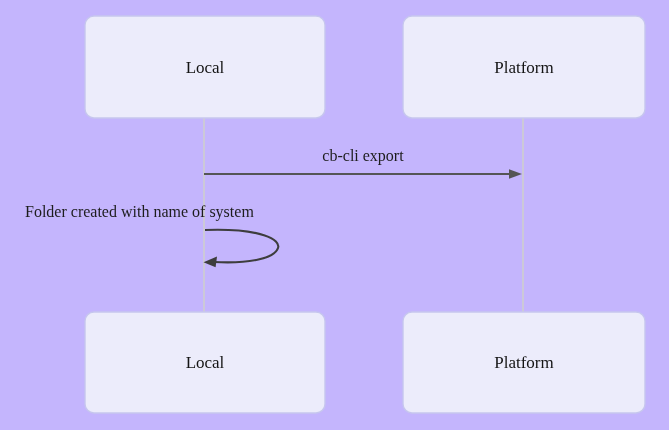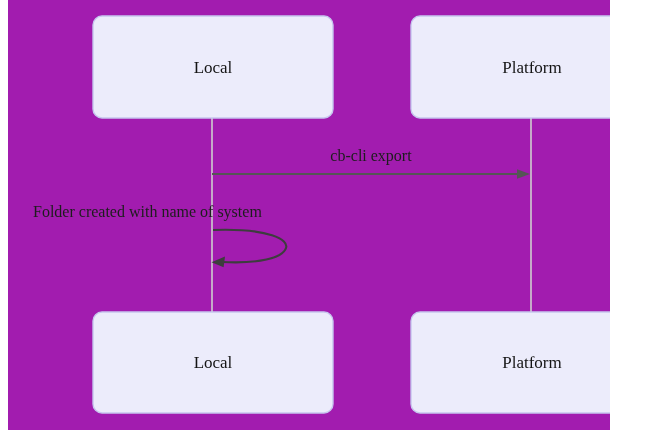--- a/index.html
+++ b/index.html
@@ -5,25 +5,24 @@
   html, body {
     margin: 0;
     padding: 0;
     background: #ffffff;
   }
   body {
     font-family: "Liberation Serif", "DejaVu Serif", serif;
   }
   #diagram-root {
     position: relative;
-    width: 602px;
+    width: 669px;
     height: 430px;
-    background: #a21caf;
+    background: #c4b5fd;
     overflow: hidden;
-    margin-left: 8px;
   }
   #diagram-svg {
     position: absolute;
     top: 0;
     left: 0;
     width: 669px;
     height: 430px;
     display: block;
   }
   .actor-box {

